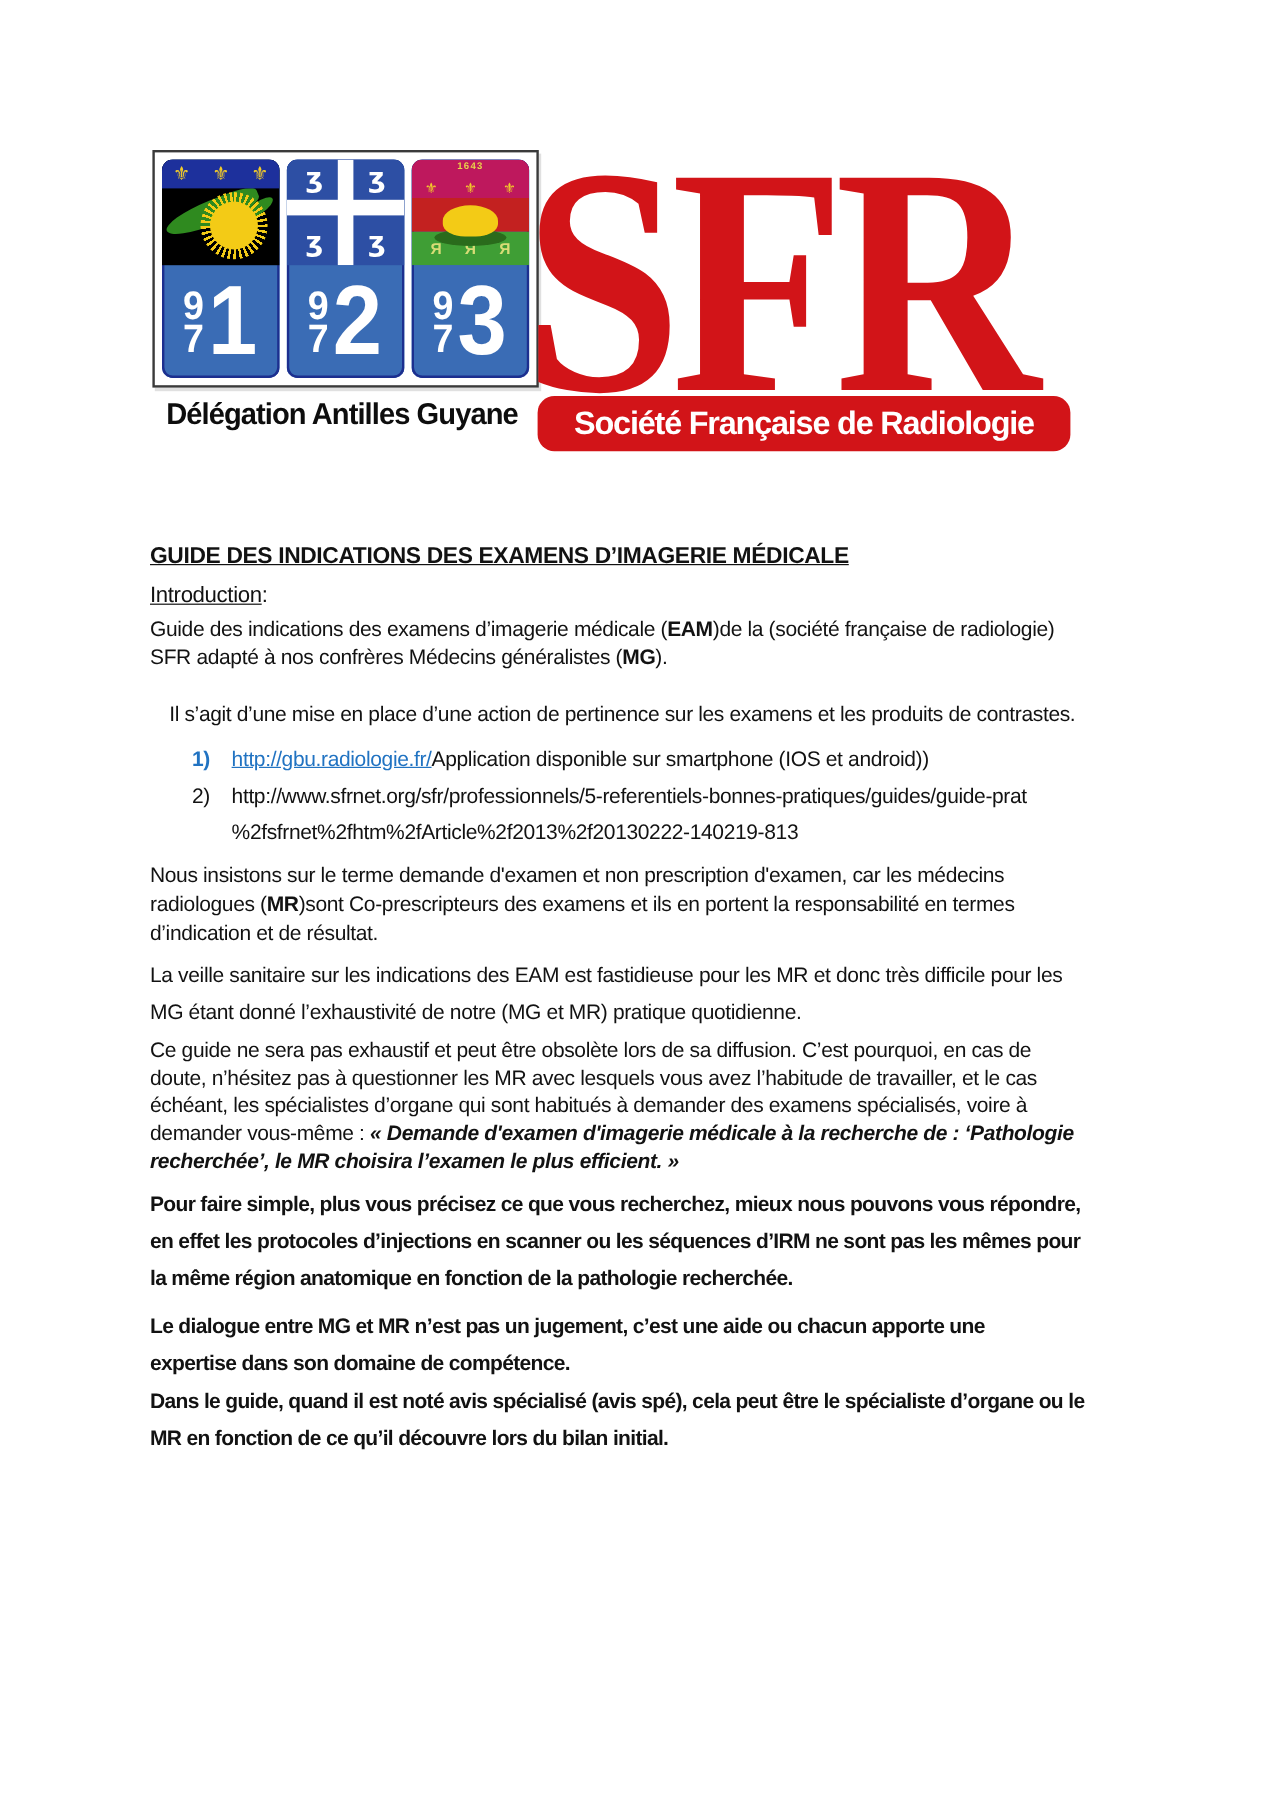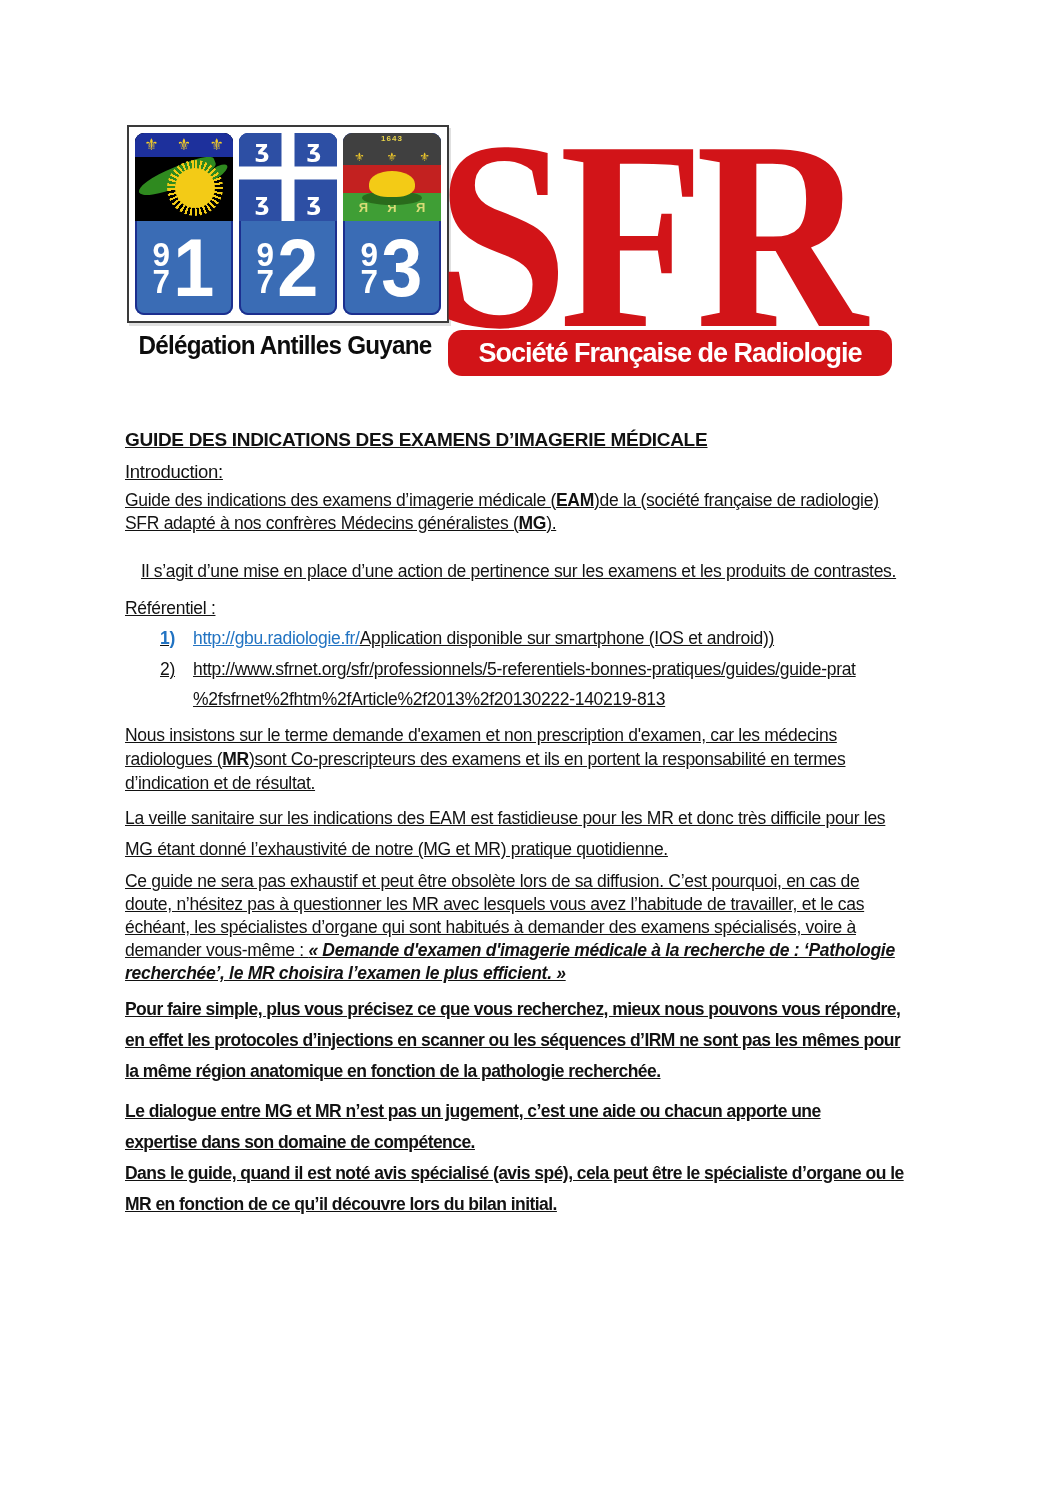--- a/index.html
+++ b/index.html
@@ -34,21 +34,21 @@
   
   .emblem-972{background:#2d4fa4;}
   .snake{position:absolute;color:#fff;font-weight:bold;font-size:23px;line-height:23px;
     font-family:"DejaVu Sans",sans-serif;}
   .s1{left:16%;top:6%;} .s2{right:16%;top:6%;} .s3{left:16%;bottom:8%;} .s4{right:16%;bottom:8%;}
   .cross-v{position:absolute;left:50%;top:0;bottom:0;width:13px;transform:translateX(-50%);background:#fff;}
   .cross-h{position:absolute;top:45%;left:0;right:0;height:13px;transform:translateY(-50%);background:#fff;}
 
   
   .emblem-973{display:flex;flex-direction:column;}
-  .strip973{height:32px;background:#404040;flex:none;position:relative;}
+  .strip973{height:32px;background:#be185d;flex:none;position:relative;}
   .year973{position:absolute;top:1px;left:0;right:0;text-align:center;font-size:8px;
     line-height:9px;color:#e8d44a;font-weight:bold;letter-spacing:1px;}
   .fleurrow{position:absolute;bottom:1px;left:0;right:0;display:flex;justify-content:space-around;}
   .fleurrow .fleur{font-size:12px;line-height:13px;}
   .band-red{flex:1;background:#c32120;position:relative;}
   .sun973{position:absolute;left:50%;bottom:-4px;transform:translateX(-50%);width:46px;height:26px;
     background:#f3cb16;border-radius:50% 50% 40% 40%;z-index:2;}
   .boat973{position:absolute;left:50%;bottom:-12px;transform:translateX(-50%);width:60px;height:14px;
     background:#2a6b1c;border-radius:50%;z-index:1;}
   .band-green{height:28px;background:#3f9e35;flex:none;display:flex;align-items:center;
@@ -60,22 +60,22 @@
 
   
   .sfr-acronym{position:absolute;left:436px;top:100px;font-family:"Liberation Serif",serif;
     font-weight:bold;font-size:270px;line-height:270px;color:#d21418;letter-spacing:-10px;
     transform:scaleX(0.88);transform-origin:left top;white-space:nowrap;}
   .sfr-banner{position:absolute;left:448px;top:330px;width:444px;height:46px;background:#d21418;
     border-radius:14px;display:flex;align-items:center;justify-content:center;}
   .sfr-banner-text{color:#ffffff;font-weight:bold;font-size:27px;letter-spacing:-1px;white-space:nowrap;}
 
   
-  .doc{position:absolute;left:125px;top:427px;width:840px;font-size:17.5px;
-    letter-spacing:-0.3px;line-height:23px;color:#121212;text-decoration:underline;}
+  .doc{position:absolute;left:125px;top:451px;width:840px;font-size:17.5px;
+    letter-spacing:-0.3px;line-height:23px;color:#121212;}
   .line{white-space:nowrap;}
   .b{font-weight:bold;} .i{font-style:italic;} .u{text-decoration:underline;}
   .link{color:#2173c2;text-decoration:underline;cursor:pointer;}
 
   .p-title{font-size:19px;font-weight:bold;line-height:26px;margin-bottom:7px;}
   .p-intro{font-size:18.5px;line-height:24px;margin-bottom:5px;}
   .p-guide{margin-bottom:25px;}
   .p-pertinence{margin-bottom:14px;margin-left:16px;}
   .p-ref{margin-bottom:7px;}
   .list{padding-left:35px;margin-bottom:9px;}
@@ -178,23 +178,20 @@
     <div class="para p-intro">
         <div class="line"><span class="u">Introduction</span><span class="">:</span></div>
       </div>
     <div class="para p-guide">
         <div class="line"><span class="">Guide des indications des examens d’imagerie médicale (</span><span class="b">EAM</span><span class="">)de la (société française de radiologie)</span></div>
         <div class="line"><span class="">SFR adapté à nos confrères Médecins généralistes (</span><span class="b">MG</span><span class="">).</span></div>
       </div>
     <div class="para p-pertinence">
         <div class="line"><span class="">Il s’agit d’une mise en place d’une action de pertinence sur les examens et les produits de contrastes.</span></div>
       </div>
-    <div class="para p-ref">
-        <div class="line"><span class="">Référentiel :</span></div>
-      </div>
 
     <div class="list">
       <div class="list-item">
         <div class="li-marker">
             <div class="line"><span class="b" style="color: rgb(33, 115, 194);">1)</span></div>
           </div>
         <div class="li-body">
             <div class="line"><span class="link">http://gbu.radiologie.fr/</span><span class="">Application disponible sur smartphone (IOS et android))</span></div>
           </div>
       </div>

